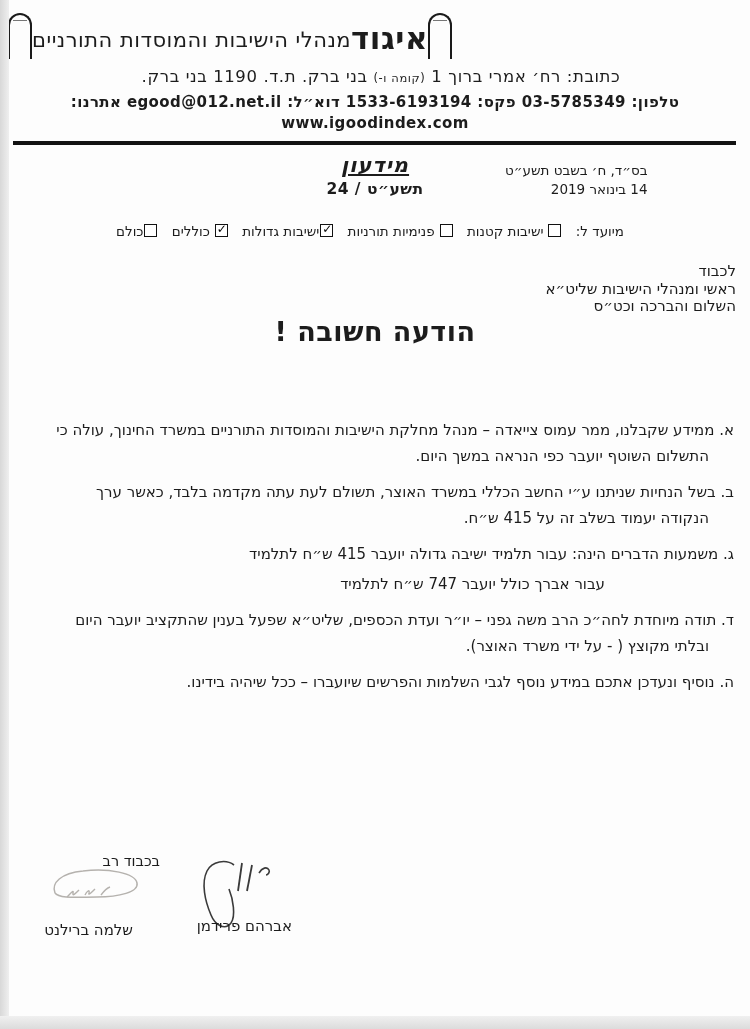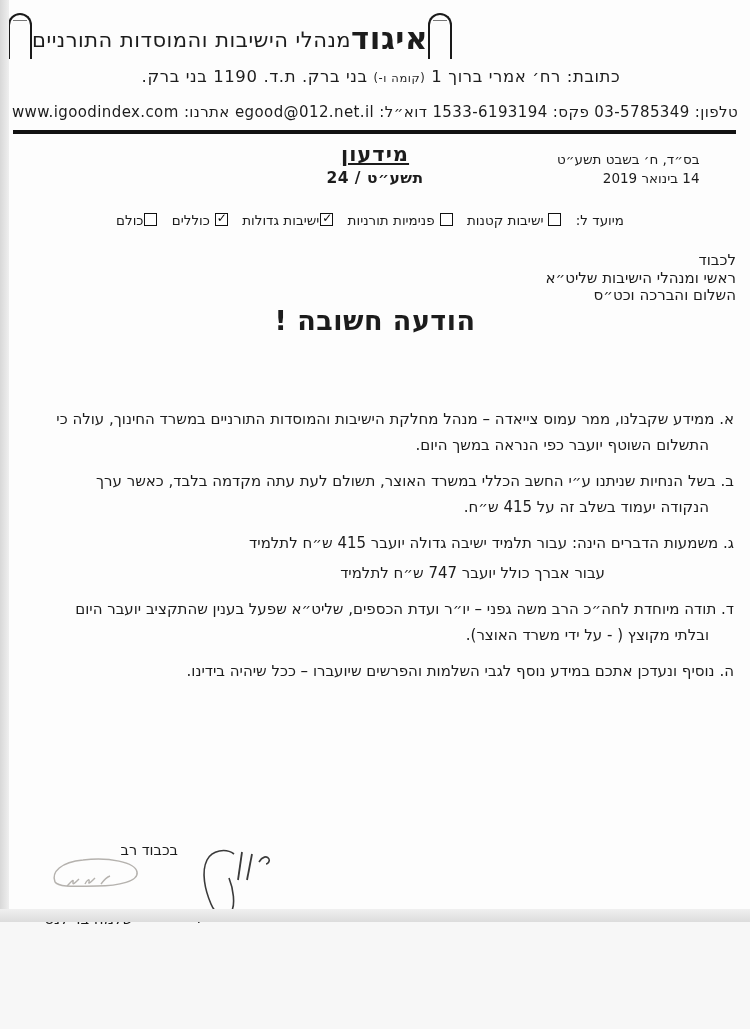--- a/index.html
+++ b/index.html
@@ -5,21 +5,21 @@
   html,body{margin:0;padding:0;}
   body{
     width:750px;height:1029px;
     background:#f7f7f7;
     font-family:"DejaVu Sans",sans-serif;
     color:#1c1c1c;
     overflow:hidden;
   }
   .page{
     position:relative;
-    width:750px;height:922px;
+    width:750px;height:1029px;
     background:#fdfdfd;
     direction:rtl;
     box-sizing:border-box;
     padding-top:12px;
   }
   
   .edge-right{position:absolute;top:0;left:0;width:9px;height:100%;background:linear-gradient(to right,#d8d8d8,#efefef);z-index:5;}
   .edge-bottom{position:absolute;bottom:0;left:0;width:100%;height:13px;background:linear-gradient(to top,#dcdcdc,#f0f0f0);z-index:5;}
   
   .org-line{
@@ -47,37 +47,37 @@
   .org-rest{font-size:21px;letter-spacing:.5px;vertical-align:0px;}
   .addr-line{
     text-align:center;padding-left:12px;
     font-size:16.5px;font-weight:500;letter-spacing:.6px;
     margin-top:2px;line-height:22px;
   }
   .addr-line .small{font-size:11.5px;}
   .contact-line{
     text-align:center;
     font-size:15px;letter-spacing:.4px;
-    line-height:21px;margin-top:13px;
+    line-height:21px;margin-top:3px;font-weight:bold;
   }
   .rule{
     height:4px;background:#121212;
     margin:7px 14px 0 13px;
   }
   
   .meta-row{position:relative;height:78px;}
   .date-block{
-    position:absolute;left:557px;top:16px;
+    position:absolute;left:505px;top:16px;
     text-align:right;font-size:13.5px;line-height:19px;
     direction:rtl;white-space:nowrap;
   }
   .bulletin{position:absolute;right:0;left:0;top:8px;text-align:center;}
   .bulletin-title{
     display:inline-block;
-    font-size:21px;font-weight:bold;
+    font-size:21px;font-weight:bold;font-style:italic;
     text-decoration:underline;
     letter-spacing:1px;
   }
   .bulletin-issue{font-size:15.5px;font-weight:bold;margin-top:3px;letter-spacing:.5px;text-align:center;}
   
   .audience-row{
     text-align:center;font-size:13.5px;
     margin-top:0px;white-space:nowrap;
   }
   .aud-group{display:inline-block;margin-right:10px;}
@@ -108,21 +108,21 @@
     margin-top:70px;
     padding:0 16px 0 52px;
     font-size:15px;line-height:26.5px;
   }
   .para{margin:0 0 9px 2px;text-indent:-25px;padding-right:25px;}
   .para .marker{font-weight:normal;}
   .para .cont{text-indent:0;padding-right:104px;margin-top:4px;}
   .para .cont:empty{display:none;}
   
   .closing{position:relative;height:140px;margin-top:158px;}
-  .salutation{position:absolute;right:572px;top:0;font-size:14.5px;white-space:nowrap;}
+  .salutation{position:absolute;right:590px;top:0;font-size:14.5px;white-space:nowrap;}
   .sig-name{position:absolute;font-size:15px;white-space:nowrap;}
   .sig-name.friedman{right:458px;top:64px;}
   .sig-name.brilant{right:617px;top:68px;}
   .sig-svg{position:absolute;}
   .sig-svg.friedman{right:455px;top:6px;}
   .sig-svg.brilant{right:605px;top:14px;}
 </style>
 </head>
 <body>
 

